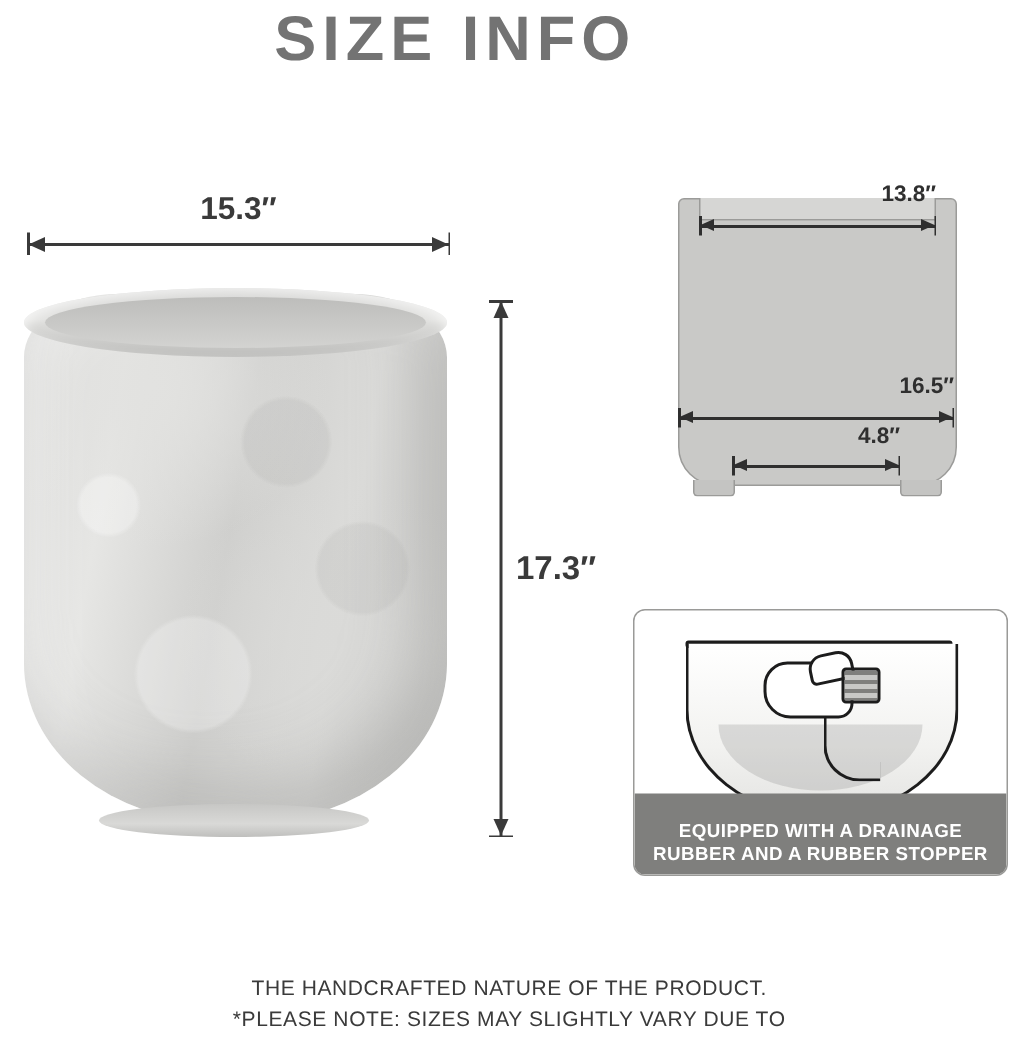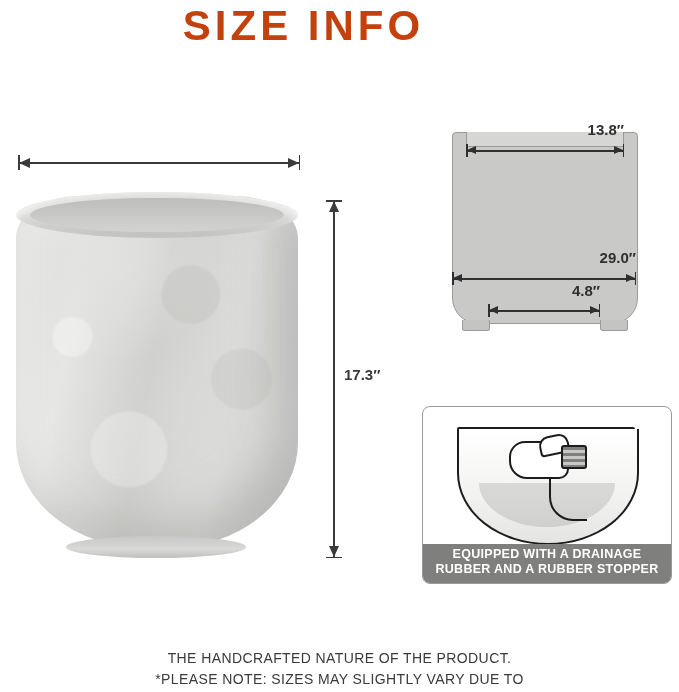--- a/index.html
+++ b/index.html
@@ -24,21 +24,21 @@
   
   .title {
     position: absolute;
     left: 0;
     top: 2px;
     width: 607px;
     text-align: center;
     font-size: 42px;
     font-weight: bold;
     letter-spacing: 4px;
-    color: #c2410c;
+    color: #737373;
   }
 
   
   .planter-wrap {
     position: absolute;
     left: 8px;
     top: 190px;
     width: 300px;
     height: 380px;
   }
@@ -175,21 +175,21 @@
     width: 0; height: 0;
     border-left: 5px solid transparent;
     border-right: 5px solid transparent;
   }
   .dim-height .arrow-t { top: 1px; border-bottom: 11px solid #3a3a3a; }
   .dim-height .arrow-b { bottom: 1px; border-top: 11px solid #3a3a3a; }
   .dim-height-label {
     position: absolute;
     left: 344px;
     top: 366px;
-    font-size: 15px;
+    font-size: 22px;
     font-weight: bold;
     color: #3a3a3a;
     white-space: nowrap;
   }
 
   
   .panel-section {
     position: absolute;
     left: 422px;
     top: 118px;
@@ -362,21 +362,21 @@
     left: 0;
     bottom: 0;
     width: 248px;
     background: #7f7f7d;
     color: #ffffff;
     text-align: center;
     font-size: 12.5px;
     font-weight: bold;
     letter-spacing: 0.3px;
     line-height: 15px;
-    padding: 3px 0 6px 0;
+    padding: 18px 0 6px 0;
     box-sizing: border-box;
   }
 
   
   .footnote {
     position: absolute;
     left: 0;
     top: 648px;
     width: 679px;
     text-align: center;
@@ -394,20 +394,21 @@
   <div class="title">SIZE INFO</div>
 
   <div class="planter-wrap">
     <div class="planter-body"></div>
     <div class="planter-texture"></div>
     <div class="planter-rim"></div>
     <div class="planter-inner"></div>
     <div class="planter-base"></div>
   </div>
 
+  <div class="dim-width-label">15.3″</div>
   <div class="dim-width">
     <div class="line"></div>
     <div class="cap-l"></div>
     <div class="cap-r"></div>
     <div class="arrow-l"></div>
     <div class="arrow-r"></div>
   </div>
 
   <div class="dim-height">
     <div class="line"></div>
@@ -426,21 +427,21 @@
 
     <div class="sec-label" id="label-138">13.8″</div>
     <div class="sec-dim" id="dim-138">
       <div class="line"></div>
       <div class="cap-l"></div>
       <div class="cap-r"></div>
       <div class="arrow-l"></div>
       <div class="arrow-r"></div>
     </div>
 
-    <div class="sec-label" id="label-165">29.0″</div>
+    <div class="sec-label" id="label-165">16.5″</div>
     <div class="sec-dim" id="dim-165">
       <div class="line"></div>
       <div class="cap-l"></div>
       <div class="cap-r"></div>
       <div class="arrow-l"></div>
       <div class="arrow-r"></div>
     </div>
 
     <div class="sec-label" id="label-89">4.8″</div>
     <div class="sec-dim" id="dim-89">

